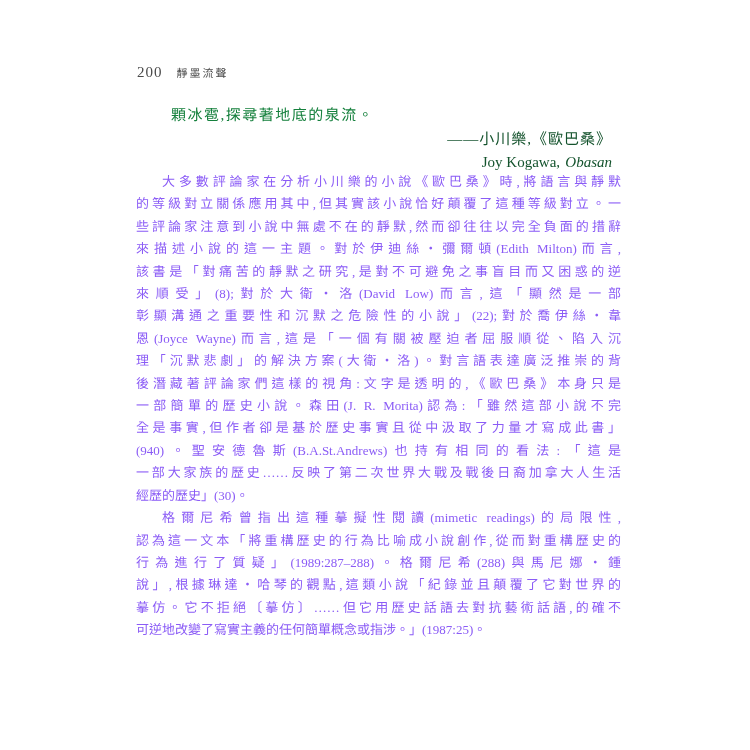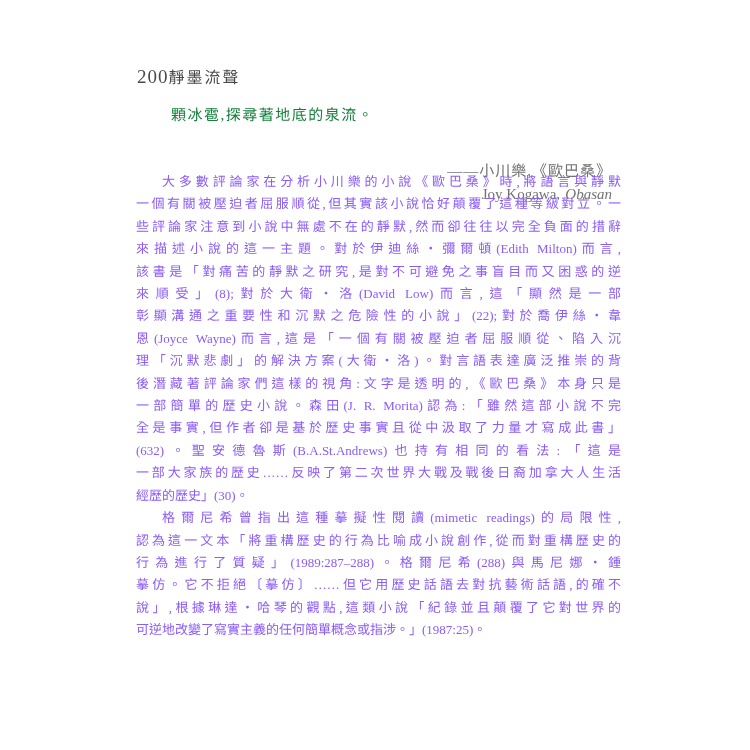--- a/index.html
+++ b/index.html
@@ -20,25 +20,26 @@
   
   .header {
     position: absolute;
     top: 64px;
     left: 137px;
     display: flex;
     align-items: baseline;
     color: #4a4a4a;
   }
   .pagenum {
-    font-size: 19px;
+    font-size: 15px;
     letter-spacing: 1px;
   }
   .runtitle {
-    font-size: 16px;
+    margin-left: 14px;
+    font-size: 11px;
     letter-spacing: 2px;
   }
 
   
   .epigraph {
     position: absolute;
     top: 103px;
     left: 171px;
     font-size: 15px;
     letter-spacing: 1.5px;
@@ -46,22 +47,21 @@
   }
 
   
   .attrib {
     position: absolute;
     top: 128px;
     right: 138px;
     text-align: right;
     font-size: 15px;
     line-height: 22.5px;
-    color: #737373;
-    margin-top: 32px;
+    color: #14532d;
   }
   .attrib .zh {
     letter-spacing: 1px;
   }
   .attrib .ital {
     font-style: italic;
     margin-left: 0.35em;
     font-family: Liberation Serif, serif;
   }
 
@@ -104,39 +104,39 @@
     <div class="zh">——小川樂,《歐巴桑》</div>
     <div class="en">
       <span>Joy Kogawa,</span><span class="ital">Obasan</span>
     </div>
   </div>
 
   <div class="bodytext">
 
     <div class="para">
       <div class="bl first">大多數評論家在分析小川樂的小說《歐巴桑》時,將語言與靜默</div>
-      <div class="bl">一個有關被壓迫者屈服順從,但其實該小說恰好顛覆了這種等級對立。一</div>
+      <div class="bl">的等級對立關係應用其中,但其實該小說恰好顛覆了這種等級對立。一</div>
       <div class="bl">些評論家注意到小說中無處不在的靜默,然而卻往往以完全負面的措辭</div>
       <div class="bl">來描述小說的這一主題。對於伊迪絲・彌爾頓(Edith Milton)而言,</div>
       <div class="bl">該書是「對痛苦的靜默之研究,是對不可避免之事盲目而又困惑的逆</div>
       <div class="bl">來順受」(8);對於大衛・洛(David Low)而言,這「顯然是一部</div>
       <div class="bl">彰顯溝通之重要性和沉默之危險性的小說」(22);對於喬伊絲・韋</div>
       <div class="bl">恩(Joyce Wayne)而言,這是「一個有關被壓迫者屈服順從、陷入沉</div>
       <div class="bl">理「沉默悲劇」的解決方案(大衛・洛)。對言語表達廣泛推崇的背</div>
       <div class="bl">後潛藏著評論家們這樣的視角:文字是透明的,《歐巴桑》本身只是</div>
       <div class="bl">一部簡單的歷史小說。森田(J. R. Morita)認為:「雖然這部小說不完</div>
       <div class="bl">全是事實,但作者卻是基於歷史事實且從中汲取了力量才寫成此書」</div>
-      <div class="bl">(632)。聖安德魯斯(B.A.St.Andrews)也持有相同的看法:「這是</div>
+      <div class="bl">(940)。聖安德魯斯(B.A.St.Andrews)也持有相同的看法:「這是</div>
       <div class="bl">一部大家族的歷史……反映了第二次世界大戰及戰後日裔加拿大人生活</div>
       <div class="bl last">經歷的歷史」(30)。</div>
     </div>
 
     <div class="para">
       <div class="bl first">格爾尼希曾指出這種摹擬性閱讀(mimetic readings)的局限性,</div>
       <div class="bl">認為這一文本「將重構歷史的行為比喻成小說創作,從而對重構歷史的</div>
       <div class="bl">行為進行了質疑」(1989:287–288)。格爾尼希(288)與馬尼娜・鍾</div>
+      <div class="bl">說」,根據琳達・哈琴的觀點,這類小說「紀錄並且顛覆了它對世界的</div>
       <div class="bl">摹仿。它不拒絕〔摹仿〕……但它用歷史話語去對抗藝術話語,的確不</div>
-      <div class="bl">說」,根據琳達・哈琴的觀點,這類小說「紀錄並且顛覆了它對世界的</div>
       <div class="bl last">可逆地改變了寫實主義的任何簡單概念或指涉。」(1987:25)。</div>
     </div>
 
   </div>
 </div>
 
 </body></html>

